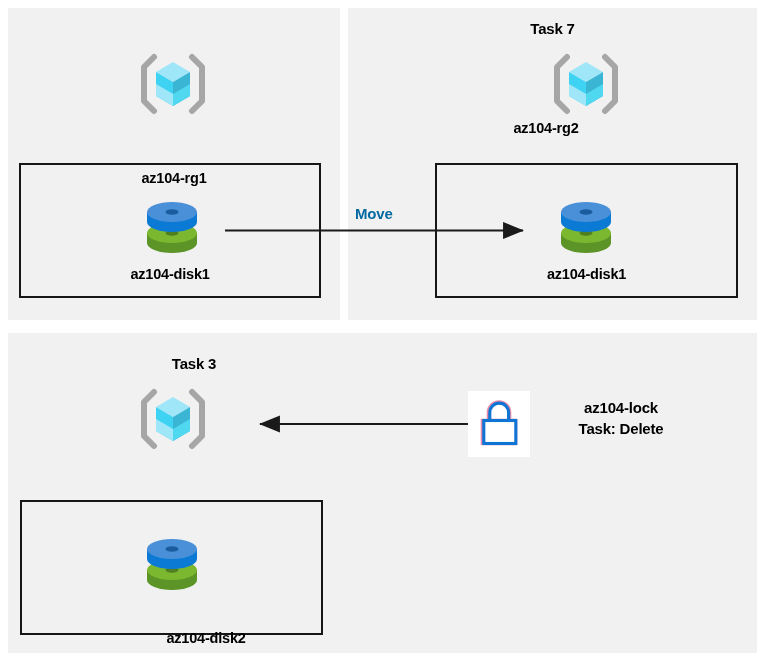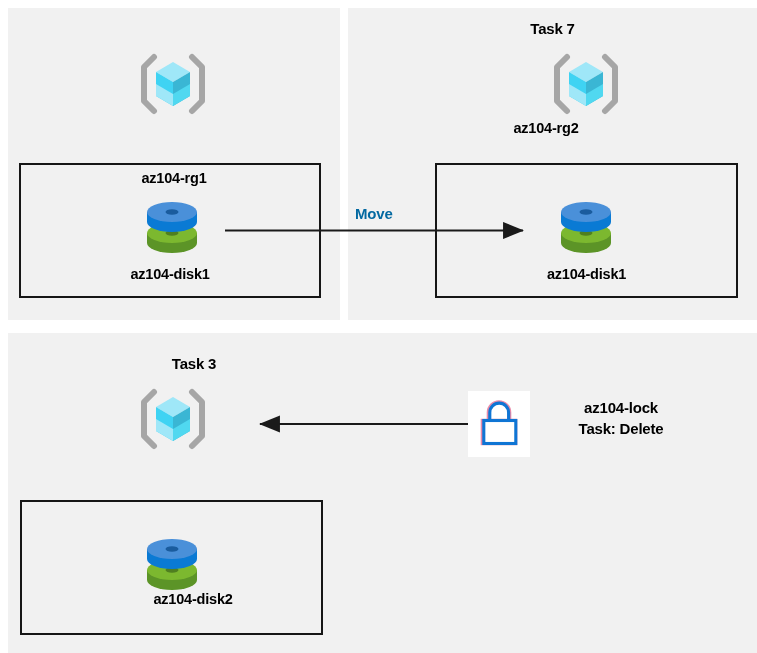--- a/index.html
+++ b/index.html
@@ -218,15 +218,15 @@
       <rect x="4" y="34" width="50" height="10" fill="#5c9427"></rect>
       <ellipse cx="29" cy="34" rx="25" ry="10" fill="#7cb82f"></ellipse>
       <ellipse cx="29" cy="34" rx="6.5" ry="2.8" fill="#4f7f20"></ellipse>
       <ellipse cx="29" cy="23" rx="25" ry="10" fill="#0a7ad4"></ellipse>
       <rect x="4" y="13" width="50" height="10" fill="#0a7ad4"></rect>
       <ellipse cx="29" cy="13" rx="25" ry="10" fill="#4a90d9"></ellipse>
       <ellipse cx="29" cy="13" rx="6.5" ry="2.8" fill="#1a5c9e"></ellipse>
     </svg>
   </div>
 
-  <div class="res-label" style="left:20px; top:591px; width:346px;">az104-disk2</div>
+  <div class="res-label" style="left:20px; top:630px; width:346px;padding-left:13px;">az104-disk2</div>
 
 </div>
 
 </body></html>

